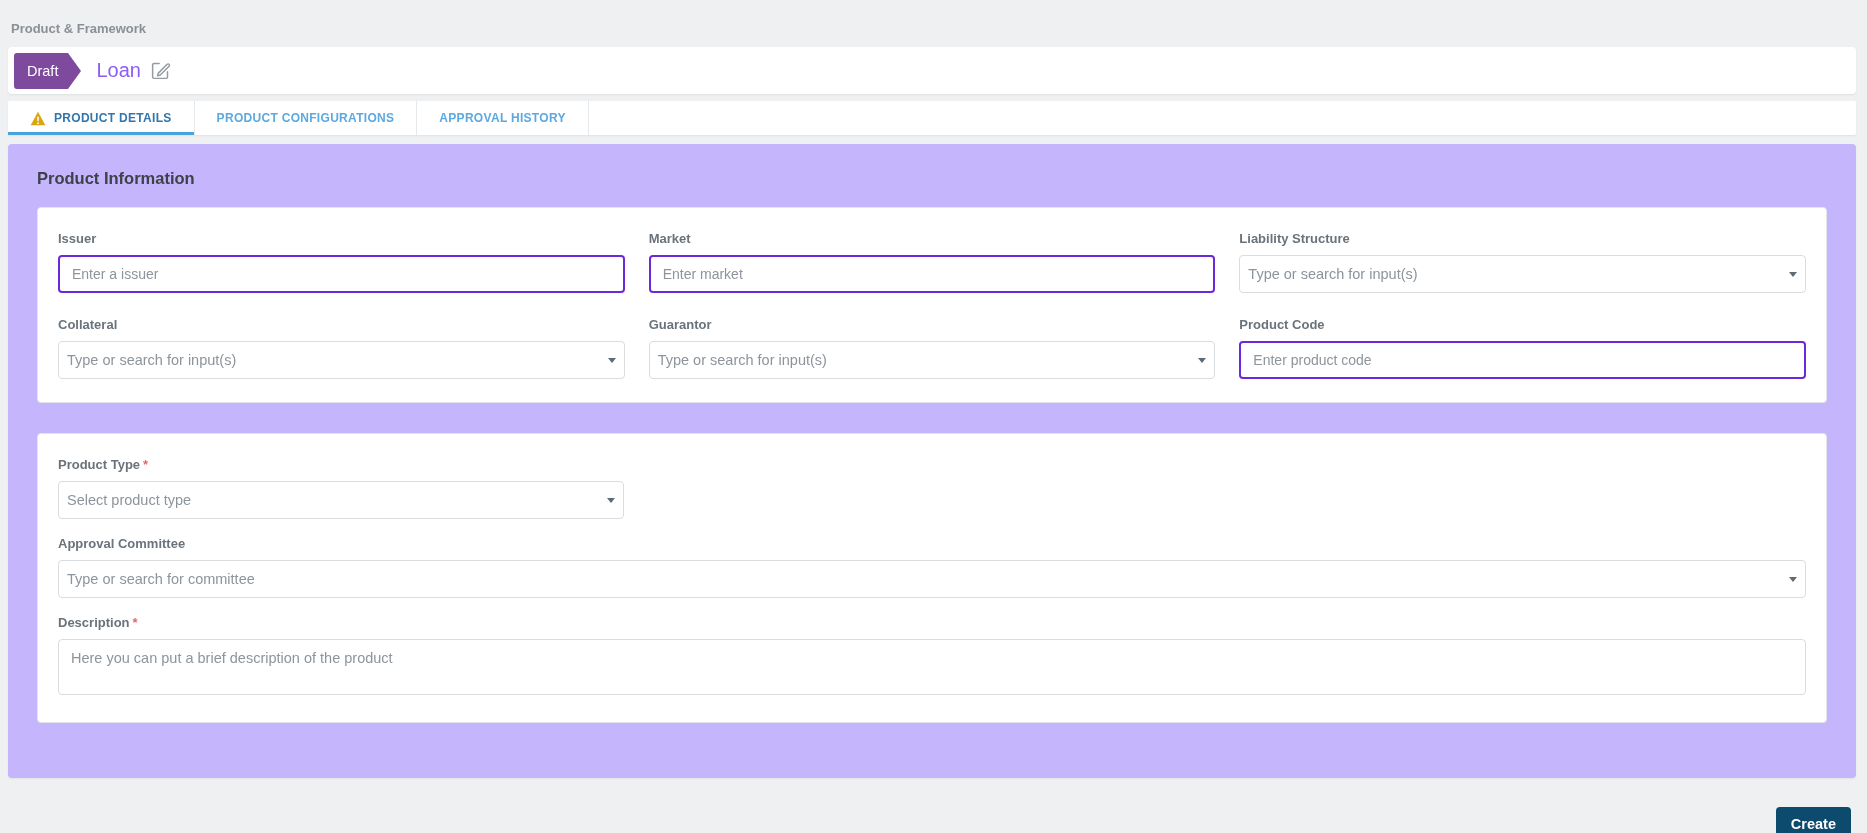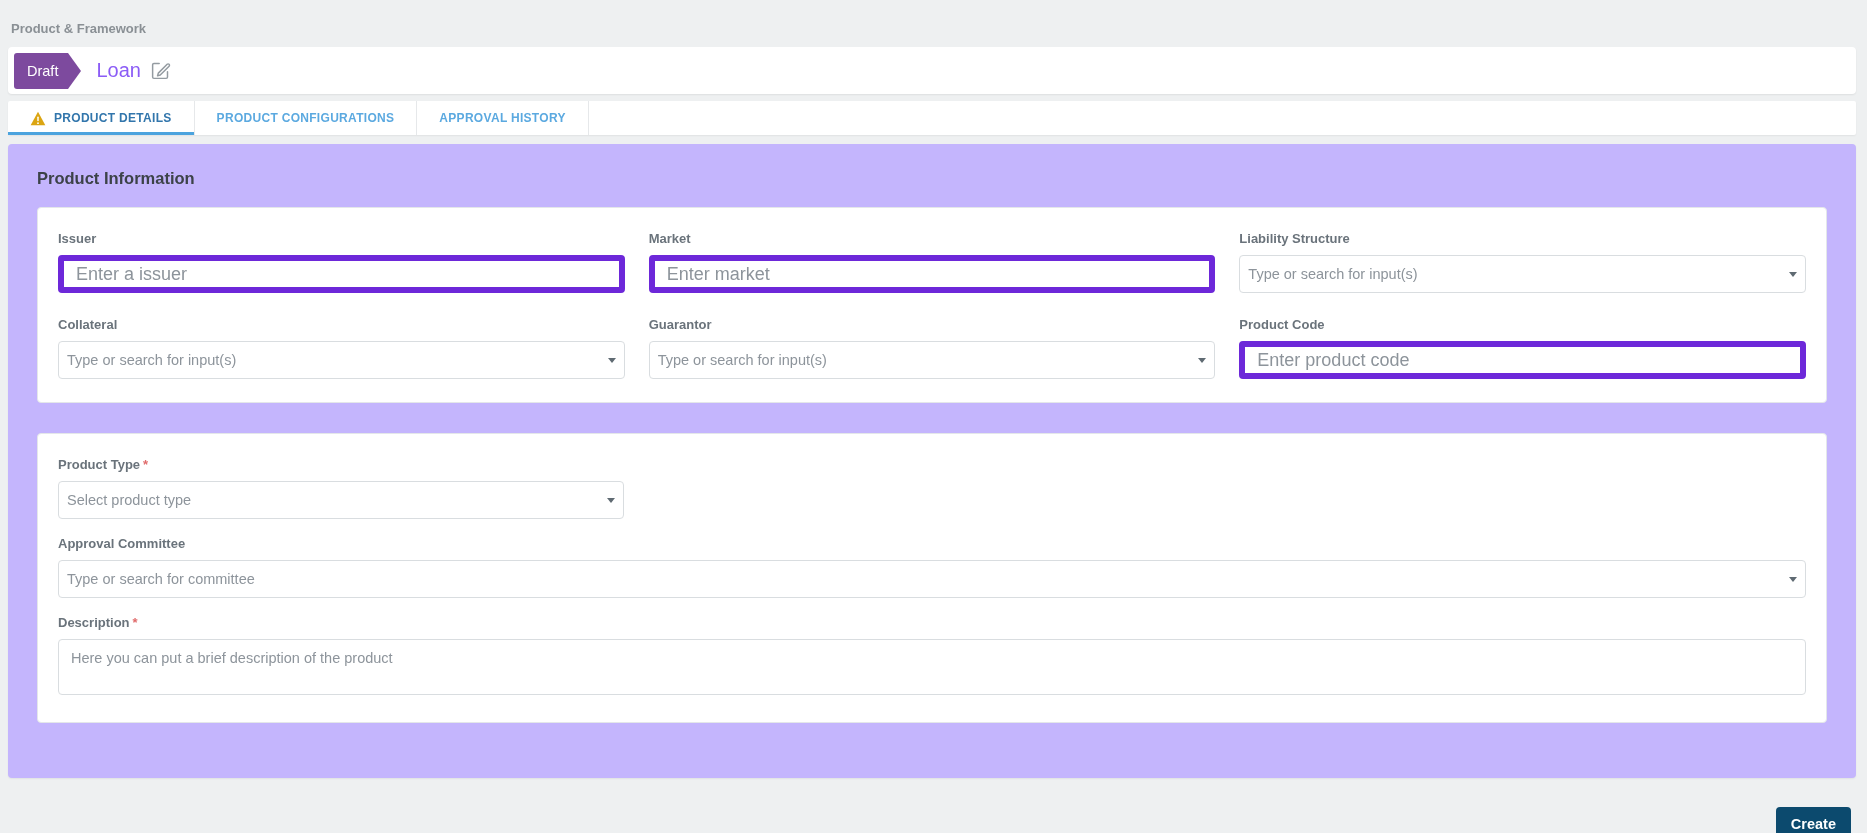--- a/index.html
+++ b/index.html
@@ -128,24 +128,24 @@
     font-size: 13px;
     font-weight: 700;
     color: #6a737b;
     margin-bottom: 9px;
   }
   .required { color: #e06b6b; margin-left: 3px; }
 
   .text-input {
     width: 100%;
     height: 38px;
-    border: 6px solid #6d28d9;
+    border: 2px solid #6d28d9;
     border-radius: 4px;
     padding: 0 12px;
-    font-size: 18px;
+    font-size: 14px;
     font-family: "Liberation Sans", "DejaVu Sans", sans-serif;
     color: #4a5258;
     background: #fff;
     outline: none;
   }
   .text-input::placeholder { color: #8d949b; opacity: 1; }
 
   .select-control {
     width: 100%;
     height: 38px;

